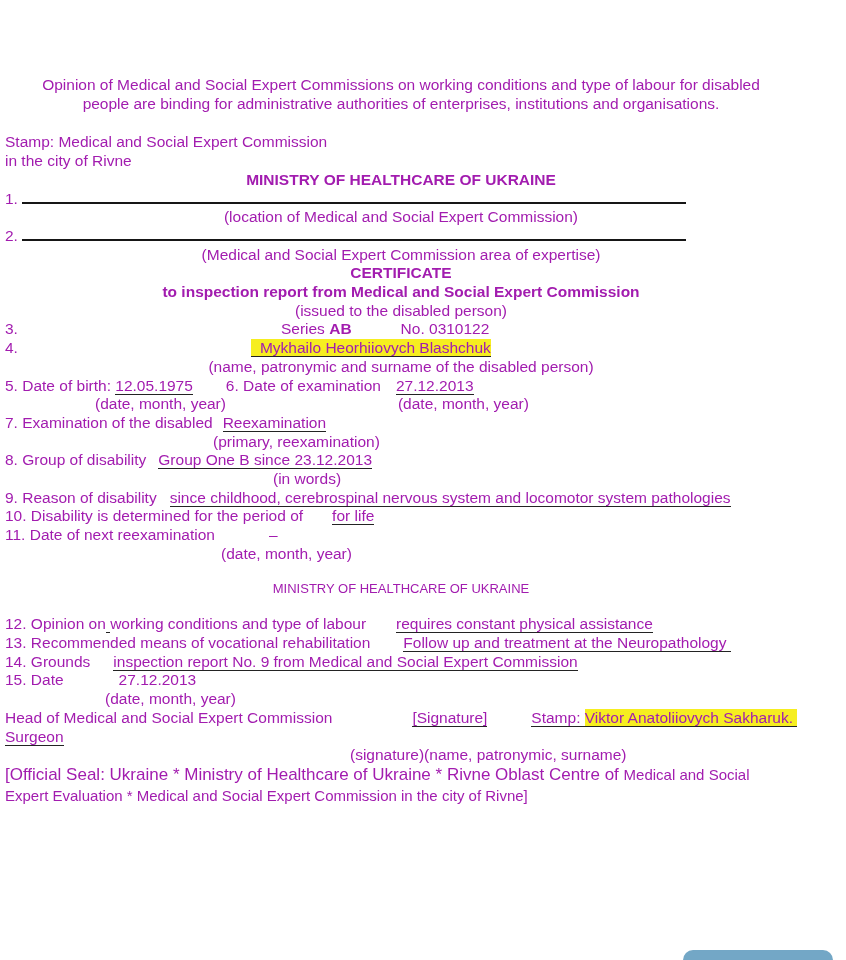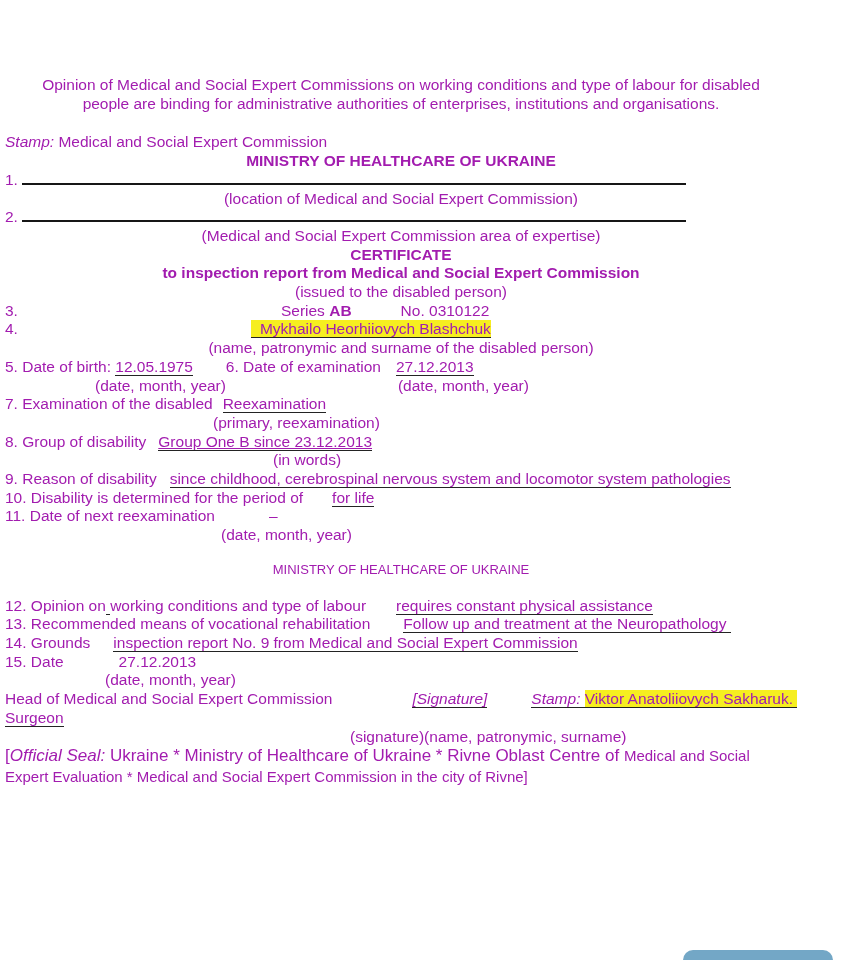--- a/index.html
+++ b/index.html
@@ -3,52 +3,53 @@
 <meta charset="utf-8">
 <style>
   html,body{margin:0;padding:0;background:#ffffff;}
   .page{position:relative;width:846px;height:960px;overflow:hidden;background:#ffffff;
         font-family:"Liberation Sans","DejaVu Sans",sans-serif;color:#a21caf;}
   .doc{width:792px;padding:76px 0 0 5px;font-size:15.5px;line-height:18.7px;}
   .line{white-space:pre;}
   .center{text-align:center;}
   .seg{display:inline;}
   .b{font-weight:bold;}
-  .i{font-style:italic;}
+  .i{}
   .u{border-bottom:1.6px solid #232323;}
   .hl{background:#f6ee20;}
   .rule{display:inline-block;height:12px;border-bottom:2px solid #161616;}
   .float-btn{position:absolute;left:683px;top:950px;width:150px;height:22px;
              border-radius:10px;background:#73a7c6;border:1px solid #ніж;}
   .float-btn{border:none;}
 </style>
 </head>
 <body>
 
 <div class="page">
   <div class="doc">
       <div class="line center"><span class="seg">Opinion of Medical and Social Expert Commissions on working conditions and type of labour for disabled</span></div>
       <div class="line center"><span class="seg">people are binding for administrative authorities of enterprises, institutions and organisations.</span></div>
       <div class="line" style="margin-top: 20px;"><span class="seg i">Stamp:</span><span class="seg"> Medical and Social Expert Commission</span></div>
+      <div class="line"><span class="seg">in the city of Rivne</span></div>
       <div class="line center"><span class="seg b">MINISTRY OF HEALTHCARE OF UKRAINE</span></div>
       <div class="line"><span class="seg">1. </span><span class="rule" style="width: 664px;"></span></div>
       <div class="line center"><span class="seg">(location of Medical and Social Expert Commission)</span></div>
       <div class="line"><span class="seg">2. </span><span class="rule" style="width: 664px;"></span></div>
       <div class="line center"><span class="seg">(Medical and Social Expert Commission area of expertise)</span></div>
       <div class="line center"><span class="seg b">CERTIFICATE</span></div>
       <div class="line center"><span class="seg b">to inspection report from Medical and Social Expert Commission</span></div>
       <div class="line center"><span class="seg">(issued to the disabled person)</span></div>
       <div class="line"><span class="seg">3.</span><span class="seg" style="margin-left: 263px; margin-top: 8px;">Series </span><span class="seg b">AB</span><span class="seg" style="margin-left: 49px;">No. 0310122</span></div>
       <div class="line"><span class="seg">4.</span><span class="seg u hl" style="margin-left: 233px; background: rgb(246, 238, 32); padding-left: 9px;">Mykhailo Heorhiiovych Blashchuk</span></div>
       <div class="line center"><span class="seg">(name, patronymic and surname of the disabled person)</span></div>
       <div class="line"><span class="seg">5. Date of birth: </span><span class="seg u">12.05.1975</span><span class="seg" style="margin-left: 33px;">6. Date of examination</span><span class="seg u" style="margin-left: 15px;">27.12.2013</span></div>
       <div class="line"><span class="seg" style="margin-left: 90px;">(date, month, year)</span><span class="seg" style="margin-left: 172px;">(date, month, year)</span></div>
       <div class="line"><span class="seg">7. Examination of the disabled</span><span class="seg u" style="margin-left: 10px;">Reexamination</span></div>
       <div class="line"><span class="seg" style="margin-left: 208px;">(primary, reexamination)</span></div>
-      <div class="line"><span class="seg">8. Group of disability</span><span class="seg u" style="margin-left: 12px; text-decoration: underline;">Group One B since 23.12.2013</span></div>
+      <div class="line"><span class="seg">8. Group of disability</span><span class="seg u" style="margin-left: 12px;">Group One B since 23.12.2013</span></div>
       <div class="line"><span class="seg" style="margin-left: 268px;">(in words)</span></div>
       <div class="line"><span class="seg">9. Reason of disability</span><span class="seg u" style="margin-left: 13px;">since childhood, cerebrospinal nervous system and locomotor system pathologies</span></div>
       <div class="line"><span class="seg">10. Disability is determined for the period of</span><span class="seg u" style="margin-left: 29px;">for life</span></div>
       <div class="line"><span class="seg">11. Date of next reexamination</span><span class="seg" style="margin-left: 54px;">–</span></div>
       <div class="line"><span class="seg" style="margin-left: 216px;">(date, month, year)</span></div>
       <div class="line center" style="margin-top: 15px;"><span class="seg" style="font-size: 13px;">MINISTRY OF HEALTHCARE OF UKRAINE</span></div>
       <div class="line" style="margin-top: 17px;"><span class="seg">12. Opinion on</span><span class="seg u"> </span><span class="seg">working conditions and type of labour</span><span class="seg u" style="margin-left: 30px;">requires constant physical assistance</span></div>
       <div class="line"><span class="seg">13. Recommended means of vocational rehabilitation</span><span class="seg u" style="margin-left: 33px;">Follow up and treatment at the Neuropathology </span></div>
       <div class="line"><span class="seg">14. Grounds</span><span class="seg u" style="margin-left: 23px;">inspection report No. 9 from Medical and Social Expert Commission</span></div>
       <div class="line"><span class="seg">15. Date</span><span class="seg" style="margin-left: 55px;">27.12.2013</span></div>

